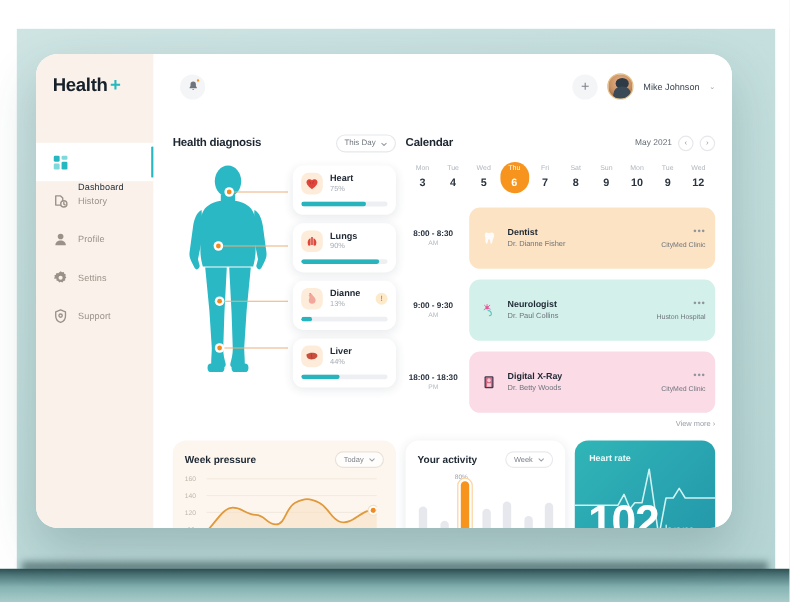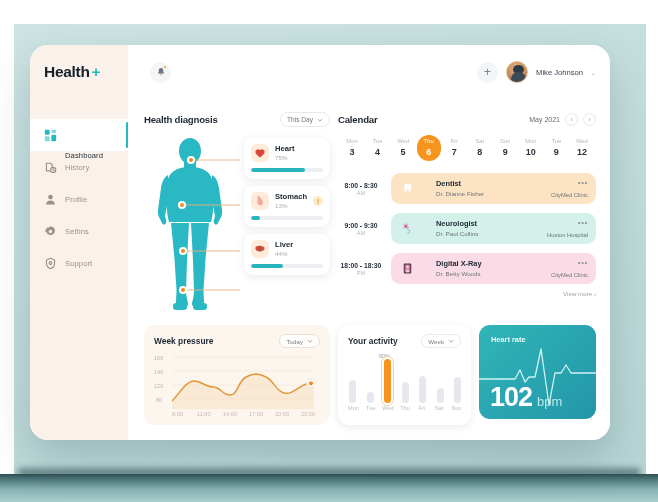--- a/index.html
+++ b/index.html
@@ -231,22 +231,22 @@
   .day .dnum { font-size: 9px; color: #2b3views; color:#2b3540; font-weight: bold; margin-top: 3px; }
   .day.active { background: #f7941e; border-radius: 12px; }
   .day.active .dow, .day.active .dnum { color: #ffffff; }
 
   .appts { margin-top: 12px; display: flex; flex-direction: column; gap: 9px; }
   .appt { display: flex; align-items: center; gap: 7px; }
   .appt-time { width: 46px; text-align: center; flex:0 0 46px;}
   .appt-time .range { font-size: 6.8px; font-weight: bold; color: #273240; white-space: nowrap;}
   .appt-time .mer { font-size: 5.6px; color: #b4babf; margin-top: 1px; }
   .appt-card {
-    flex: 1; border-radius: 9px; padding: 6px 8px;
-    display: flex; align-items: center; gap: 21px; min-height: 28px;
+    flex: 1; border-radius: 9px; padding: 16px 8px;
+    display: flex; align-items: center; gap: 8px; min-height: 28px;
   }
   .appt-ico { width: 16px; height: 16px; display:flex; align-items:center; justify-content:center; flex:0 0 16px;}
   .appt-main { line-height: 1.25; }
   .appt-title { font-size: 7.4px; font-weight: bold; color: #1e2833; }
   .appt-doc { font-size: 6.2px; color: #6d747c; margin-top: 1.5px; }
   .appt-right { margin-left: auto; text-align: right; }
   .dots { font-size: 8px; color: #8e949b; letter-spacing: 0.6px; line-height: 1; cursor:pointer; }
   .appt-clinic { font-size: 5.8px; color: #6d747c; margin-top: 5px; white-space: nowrap; }
 
   .viewmore { text-align: right; font-size: 6.2px; color: #9aa0a8; margin-top: 6px; cursor:pointer; }
@@ -280,21 +280,21 @@
 
   .act-bars { position: absolute; left: 11px; right: 10px; top: 34px; height: 44px; display: flex; align-items: flex-end; justify-content: space-between; }
   .act-bar { width: 7px; border-radius: 4px; background: #e6e8ee; }
   .act-bar.on { background: #f7941e; box-shadow: 0 0 0 2px #fff, 0 0 0 3px #fbd2a0; }
   .act-days { position: absolute; left: 10px; right: 9px; top: 80px; display: flex; justify-content: space-between; }
   .act-days span { font-size: 5.6px; color: #b6bcc3; width: 11px; text-align: center; }
   .act-val { position:absolute; font-size: 5.4px; color: #9aa0a8; }
 
   .hr-label { position: absolute; left: 12px; top: 10px; font-size: 7.4px; color: #e9fbfb; font-weight: bold;}
   .hr-num { position: absolute; left: 11px; bottom: 8px; display: flex; align-items: baseline; gap: 5px; }
-  .hr-num .big { font-size: 27px; font-weight: bold; color: #ffffff; letter-spacing: -1px; line-height: 1; }
+  .hr-num .big { font-size: 37px; font-weight: bold; color: #ffffff; letter-spacing: -1px; line-height: 1; }
   .hr-num .unit { font-size: 13px; color: #b7ebee; }
 
   svg { display: block; }
 </style>
 </head>
 <body>
 
 <div id="stage">
   <div class="page-bg-top"></div>
   <div class="page-bg-left"></div>
@@ -469,31 +469,49 @@
                   <div>
                     <div class="organ-name">Heart</div>
                     <div class="organ-pct">75%</div>
                   </div>
                 </div>
                 <div class="bar">
                     <i style="width:75%"></i>
                   </div>
               </div>
 
+              <div class="organ-card">
+                <div class="organ-top">
+                  <span class="organ-ico">
+                    <svg viewBox="0 0 16 16" width="12" height="12">
+                      <path d="M6.9 3.2h2.2v9H6.9z" fill="#d8675c"></path>
+                      <path d="M6.4 4.6c-1.8.5-3.2 2.3-3.2 4.6 0 1.6.3 3 .9 3.6.7.6 2.3.3 2.3-1z" fill="#e0473c"></path>
+                      <path d="M9.6 4.6c1.8.5 3.2 2.3 3.2 4.6 0 1.6-.3 3-.9 3.6-.7.6-2.3.3-2.3-1z" fill="#e0473c"></path>
+                    </svg>
+                  </span>
+                  <div>
+                    <div class="organ-name">Lungs</div>
+                    <div class="organ-pct">90%</div>
+                  </div>
+                </div>
+                <div class="bar">
+                    <i style="width:90%"></i>
+                  </div>
+              </div>
 
               <div class="organ-card">
                 <div class="organ-top">
                   <span class="organ-ico">
                     <svg viewBox="0 0 16 16" width="12" height="12">
                       <path d="M6 2.4c2 0 2.6 1.6 3.6 2.8 1.4 1.6 2.6 2.6 2.4 5-.2 2.2-2 3.6-4 3.4-2.4-.2-3.6-1.8-3.6-3.8 0-1.6.8-2.4.8-3.6 0-1-.6-1.4-1-1.6" fill="#f2a79c"></path>
                       <path d="M5.4 2.4h1.2" stroke="#e08072" stroke-width="1.1" stroke-linecap="round"></path>
                     </svg>
                   </span>
                   <div>
-                    <div class="organ-name">Stomach</div>
+                    <div class="organ-name">Dianne</div>
                     <div class="organ-pct">13%</div>
                   </div>
                   <span class="warn">!</span>
                 </div>
                 <div class="bar">
                     <i style="width:13%"></i>
                   </div>
               </div>
 
               <div class="organ-card">

